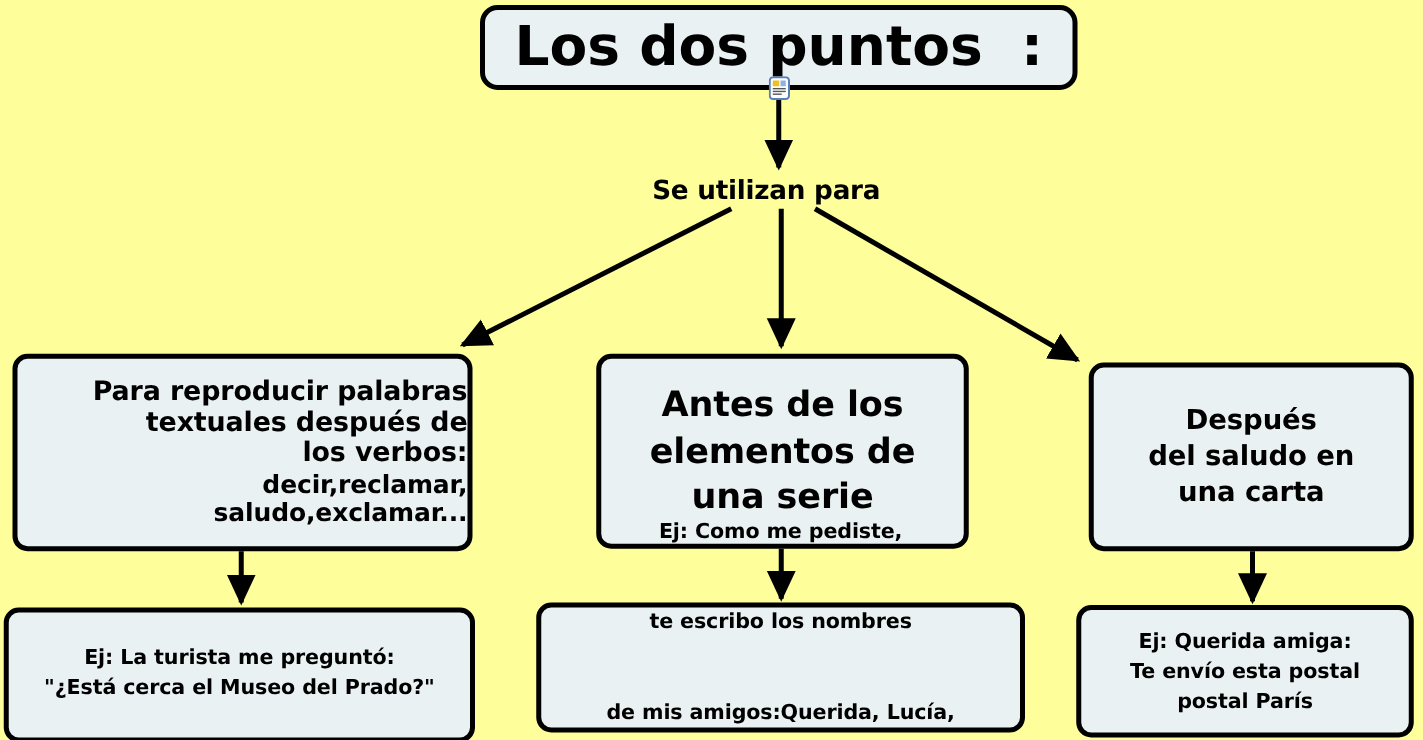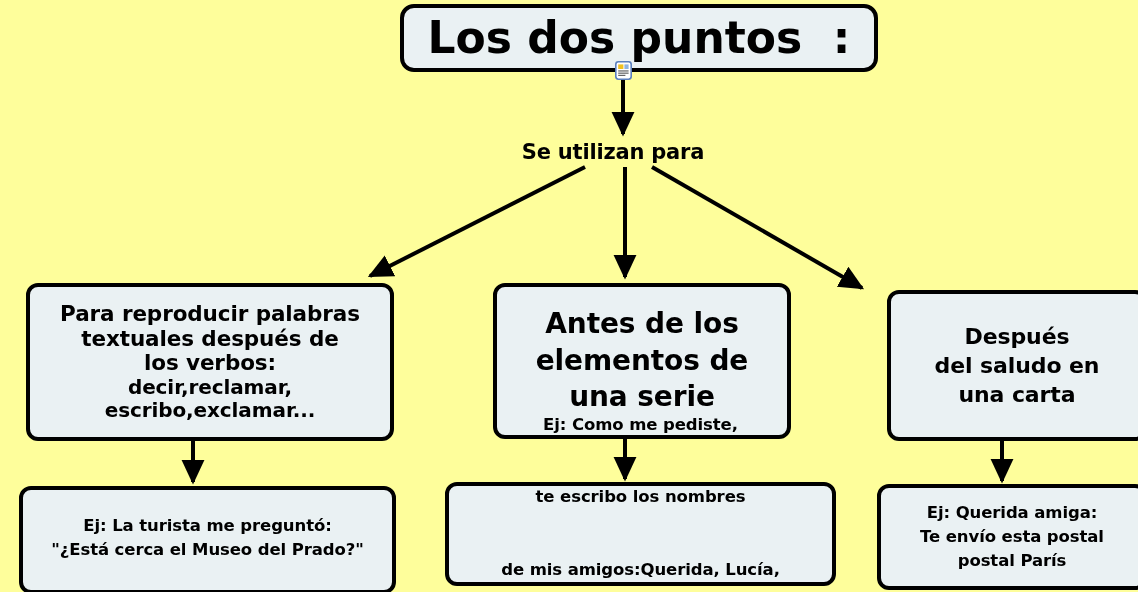--- a/index.html
+++ b/index.html
@@ -25,21 +25,20 @@
     border-radius: 12px;
     display: flex;
     flex-direction: column;
     align-items: center;
     justify-content: center;
     text-align: center;
     color: #000000;
     font-weight: bold;
     line-height: 1.14;
     letter-spacing: -0.1px;
-    margin-left: 16px;
   }
   .node .line { display: block; white-space: pre; }
 
   
   #title-box {
     left: 384px;
     top: 4px;
     width: 478px;
     height: 68px;
     border-radius: 14px;
@@ -65,21 +64,21 @@
     width: 1138px;
     text-align: center;
     font-size: 21px;
     font-weight: bold;
     color: #000;
     letter-spacing: -0.2px;
     margin-left: 44px;
   }
 
   
-  #cat-1 { left: 10px;  top: 283px; width: 368px; height: 158px; font-size: 21.5px; }
+  #cat-1 { left: 10px;  top: 283px; width: 368px; height: 158px; font-size: 21.5px; align-items: flex-end; }
   #cat-1 .small { font-size: 20px; }
   #cat-2 { left: 477px; top: 283px; width: 298px; height: 156px; font-size: 28px; line-height: 1.32; }
   #cat-3 { left: 871px; top: 290px; width: 260px; height: 151px; font-size: 22px; line-height: 1.32; }
 
   
   #ex-1 { left: 3px;   top: 486px; width: 377px; height: 108px; font-size: 16.5px; line-height: 1.45;
           justify-content: flex-start; padding-top: 24px; }
   #ex-2 { left: 429px; top: 482px; width: 391px; height: 104px; font-size: 16.5px; line-height: 1.5; gap: 48px; }
   #ex-3 { left: 861px; top: 484px; width: 270px; height: 106px; font-size: 16.5px; line-height: 1.45; }
 
@@ -132,21 +131,21 @@
     </svg>
   </span>
 
   <div id="center-label">Se utilizan para</div>
 
   <div class="node" id="cat-1">
     <span class="line">Para reproducir palabras</span>
     <span class="line">textuales después de</span>
     <span class="line">los verbos:</span>
     <span class="line small">decir,reclamar,</span>
-    <span class="line small">escribo,exclamar...</span>
+    <span class="line small">saludo,exclamar...</span>
   </div>
 
   <div class="node" id="cat-2">
     <span class="line">Antes de los</span>
     <span class="line">elementos de</span>
     <span class="line">una serie</span>
   </div>
 
   <div class="node" id="cat-3">
     <span class="line">Después</span>

